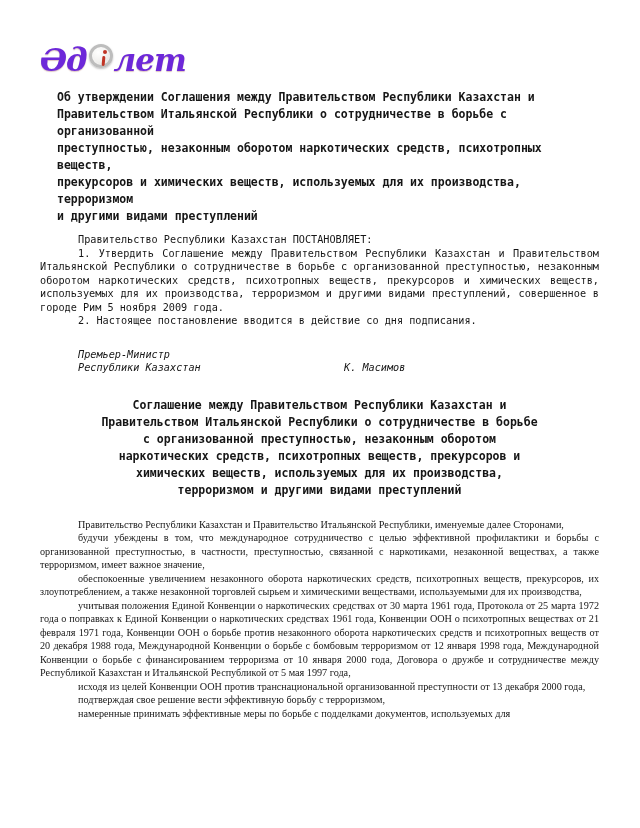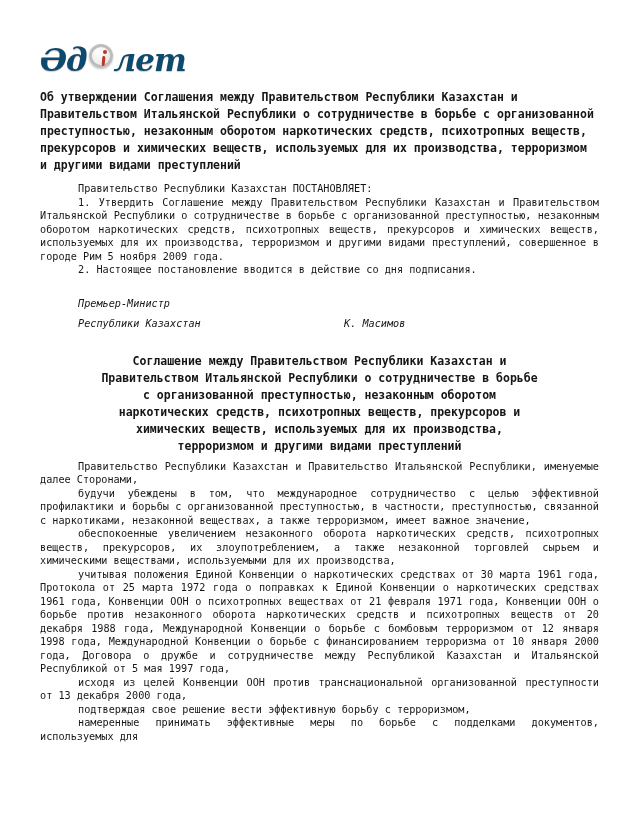--- a/index.html
+++ b/index.html
@@ -11,21 +11,21 @@
     font-family: "DejaVu Sans Mono", "Liberation Mono", monospace;
     overflow: hidden;
   }
   .page { padding: 34px 41px 0 40px; }
 
   
   .logo {
     font-family: "DejaVu Serif", "Liberation Serif", serif;
     font-style: italic; font-weight: bold;
     font-size: 31px; letter-spacing: -1px;
-    color: #0c4a6e;
+    color: #6d28d9;
     height: 52px; line-height: 52px;
     margin-bottom: 3px;
     white-space: nowrap;
     text-shadow: 0 1px 1px rgba(120,20,10,0.25);
   }
   .lens {
     display: inline-block; position: relative;
     width: 24px; height: 24px; border-radius: 50%;
     border: 3px solid #bdbdbd;
     background: radial-gradient(circle at 35% 30%, #ffffff 0%, #f0efed 55%, #d9d7d4 100%);
@@ -38,42 +38,42 @@
   }
   .lens-stem {
     position: absolute; top: 9px; left: 10px;
     width: 3px; height: 10px; border-radius: 2px;
     background: #c03425; transform: rotate(5deg);
   }
 
   
   .h1 {
     font-size: 11.5px; line-height: 17px; font-weight: bold;
-    white-space: pre-line; margin: 0 0 8px;
+    white-space: pre-line; margin: 0 17px 8px;
   }
   .h2 {
     font-size: 11.5px; line-height: 17px; font-weight: bold;
     white-space: pre-line; margin: 22px 0 0; text-align: center;
   }
 
   
   .subtitle { font-size: 10.2px; line-height: 13.5px; margin: 0 0 27px; }
   .p {
     font-size: 10.2px; line-height: 13.5px;
     text-align: justify; text-indent: 38px; margin: 0;
   }
   .bold { font-weight: normal; }
 
   
   .sig { margin-top: 20px; font-style: italic; font-size: 10.2px; line-height: 13.5px; }
   .sig-line { padding-left: 38px; }
-  .sig-line2 { position: relative; margin-top: 7px; }
+  .sig-line2 { position: relative; }
   .sig-name { position: absolute; left: 304px; top: 0; }
 
-  .agreement { margin-top: 5px; }
+  .agreement { margin-top: 19px; font-family: Liberation Serif, serif; }
 </style>
 </head>
 <body>
 
 <div class="page">
 
   <div class="logo">
     <span>Әд</span><span class="lens"><span class="lens-dot"></span><span class="lens-stem"></span></span><span>лет</span>
   </div>
 

